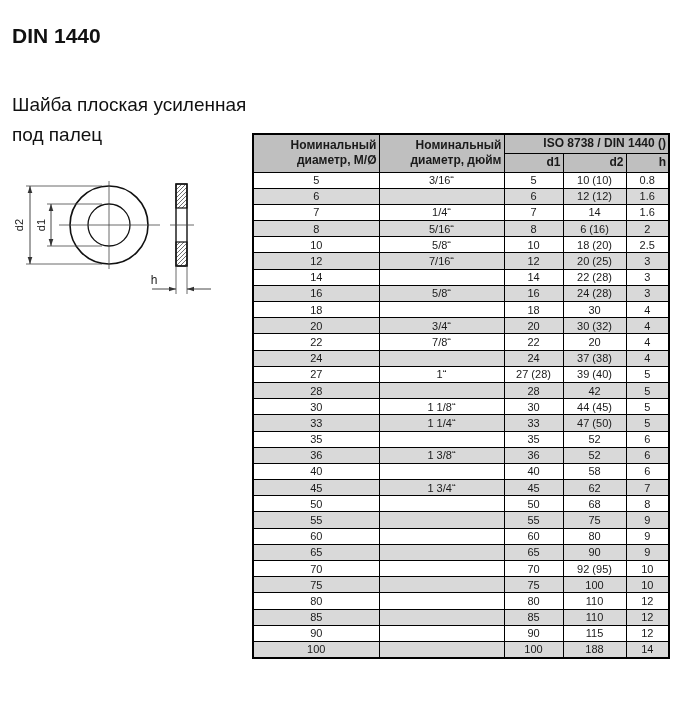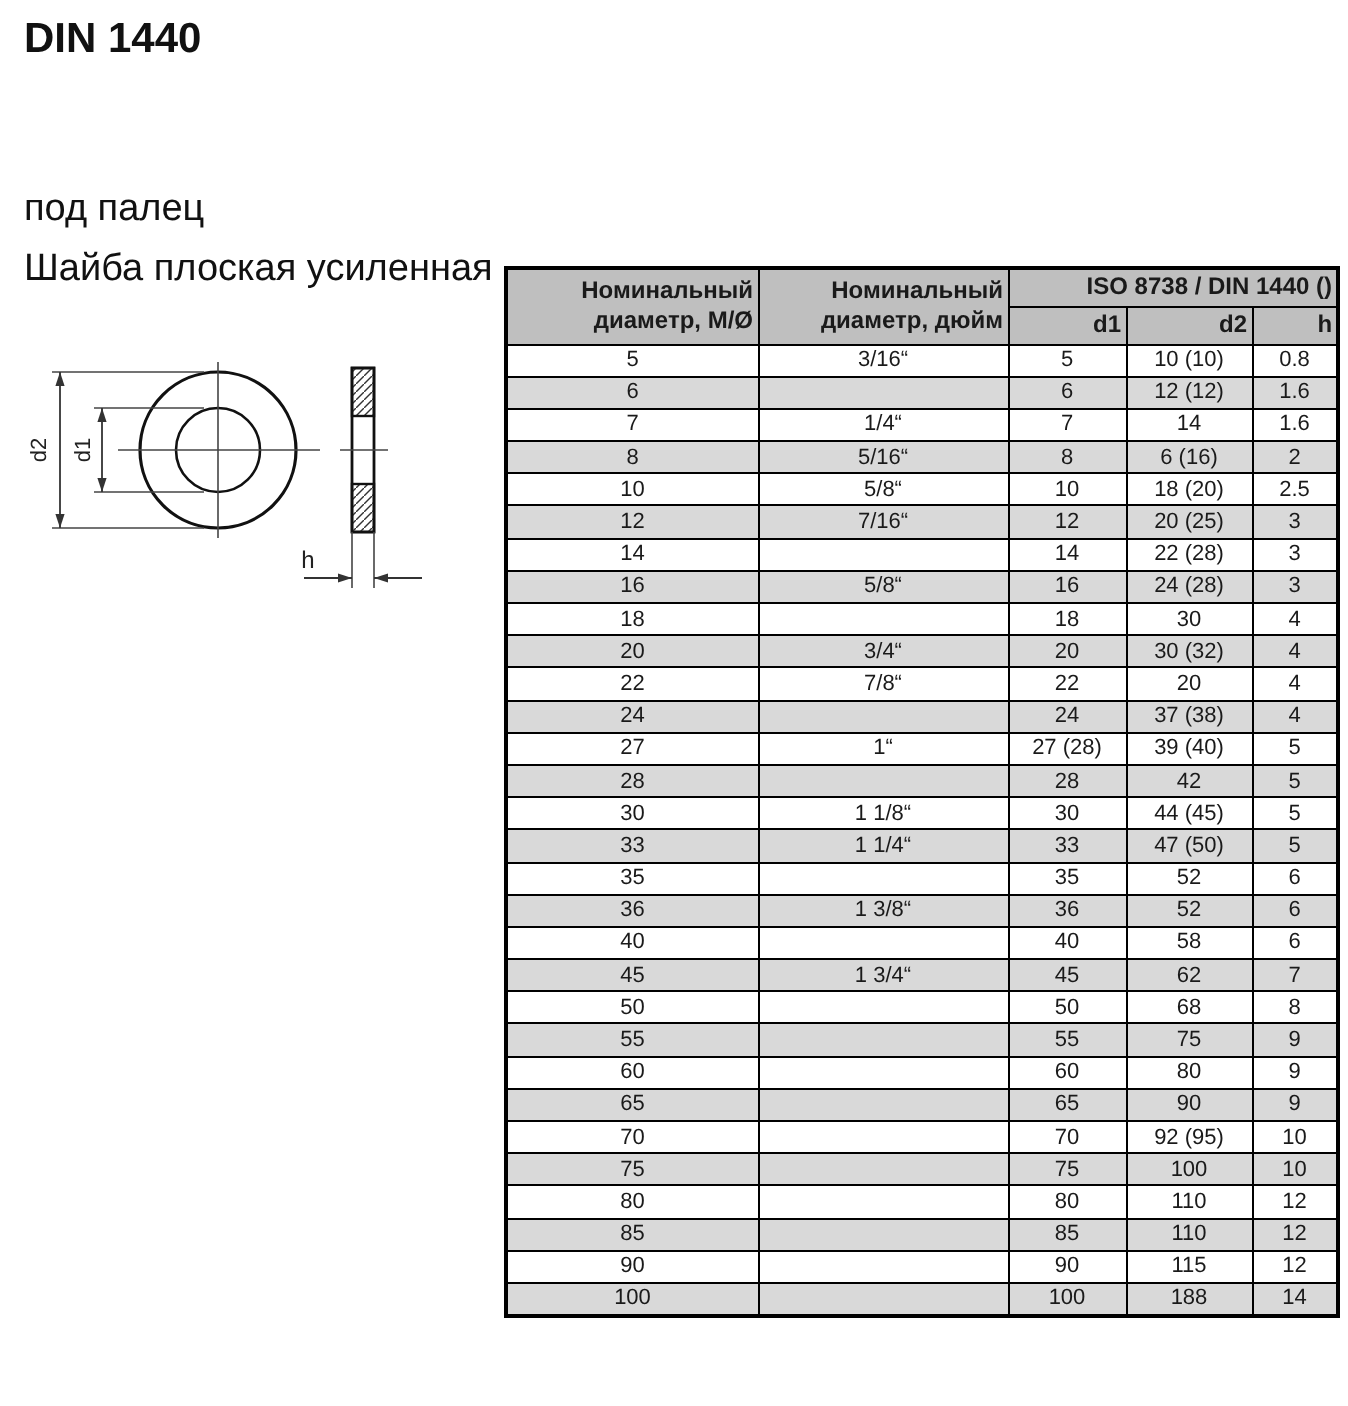--- a/index.html
+++ b/index.html
@@ -5,21 +5,21 @@
   * { box-sizing: border-box; }
   html, body { margin: 0; padding: 0; }
   body {
     width: 674px; height: 703px;
     background: #ffffff;
     font-family: "Liberation Sans", sans-serif;
     color: #1a1a1a;
     position: relative;
     overflow: hidden;
   }
-  .titles { position: absolute; left: 12px; top: 4px; }
+  .titles { position: absolute; left: 12px; top: 20px; }
   .title-line { font-size: 21px; font-weight: bold; line-height: 31px; color: #111; }
   .subtitle { position: absolute; left: 12px; top: 90px; }
   .subtitle-line { font-size: 19px; font-weight: normal; line-height: 30px; color: #111; }
 
   .drawing { position: absolute; left: 2px; top: 176px; }
 
   .spec-table {
     position: absolute; left: 252px; top: 133px;
     border-collapse: collapse;
     table-layout: fixed;
@@ -60,22 +60,22 @@
   svg text { font-family: "Liberation Sans", sans-serif; fill: #222; }
 </style>
 </head>
 <body>
 
 <div class="titles">
   <div class="title-line">DIN 1440</div>
 </div>
 
 <div class="subtitle">
+  <div class="subtitle-line">Шайба плоская усиленная</div>
   <div class="subtitle-line">под палец</div>
-  <div class="subtitle-line">Шайба плоская усиленная</div>
 </div>
 
 <div class="drawing">
 <svg width="212" height="124" viewBox="0 0 212 124">
   <defs>
     <pattern id="hatch" patternUnits="userSpaceOnUse" width="4" height="4">
       <path d="M0,4 L4,0" stroke="#333" stroke-width="0.7"></path>
     </pattern>
   </defs>
 

